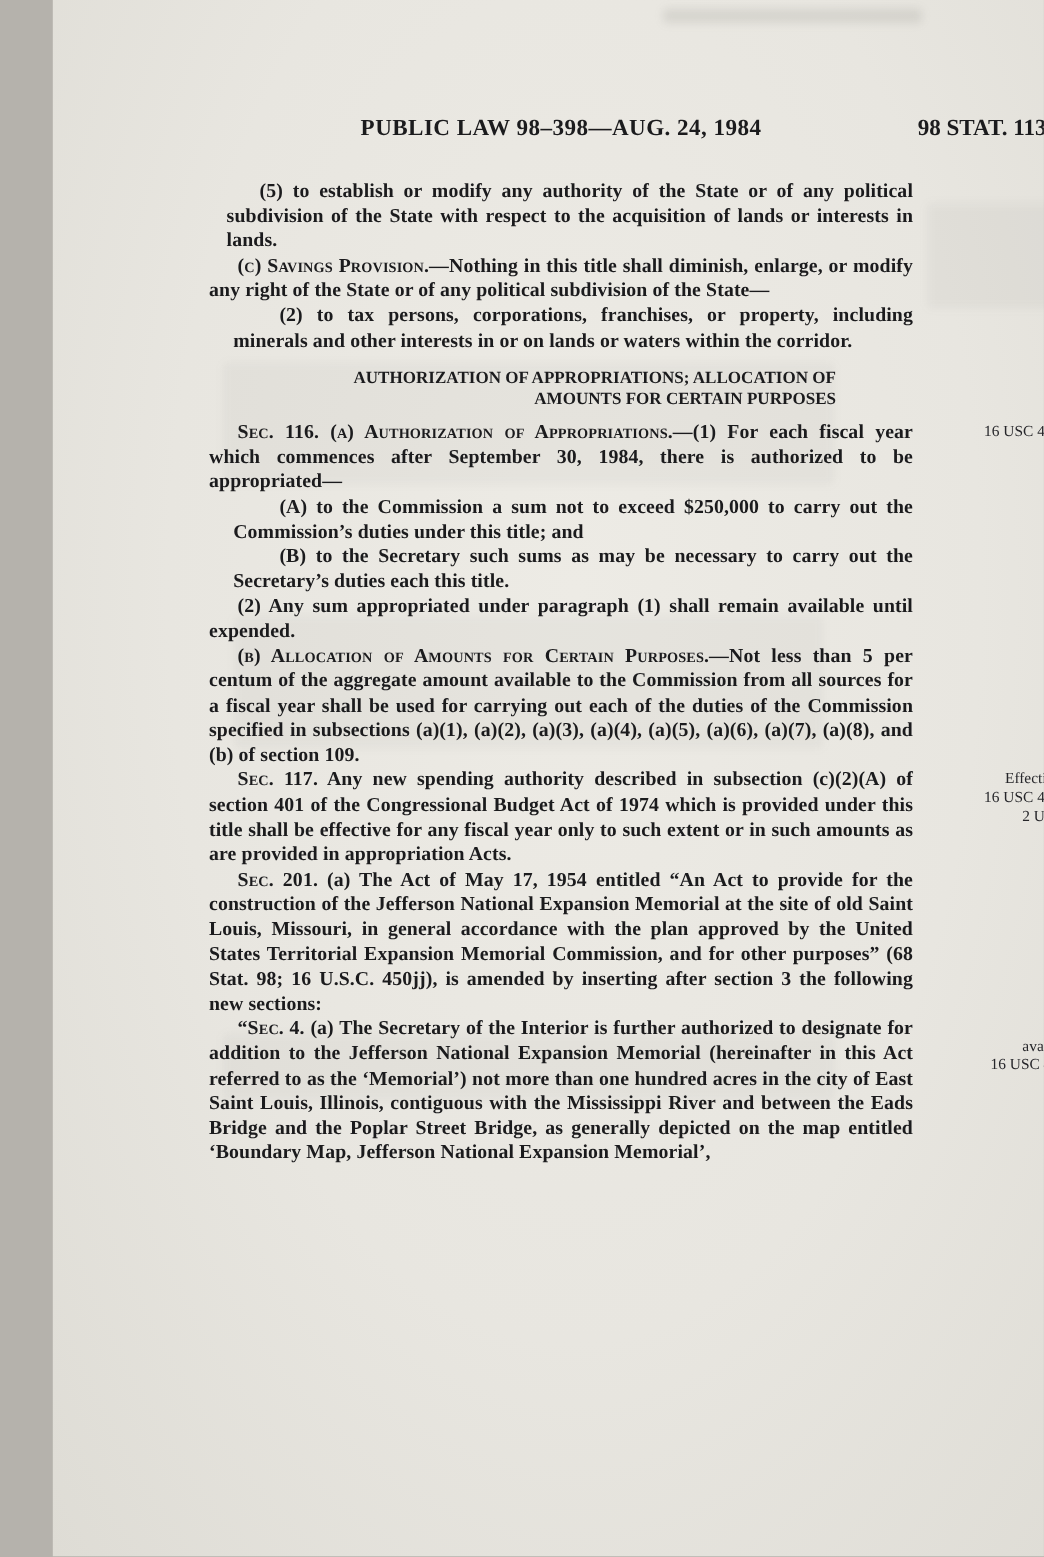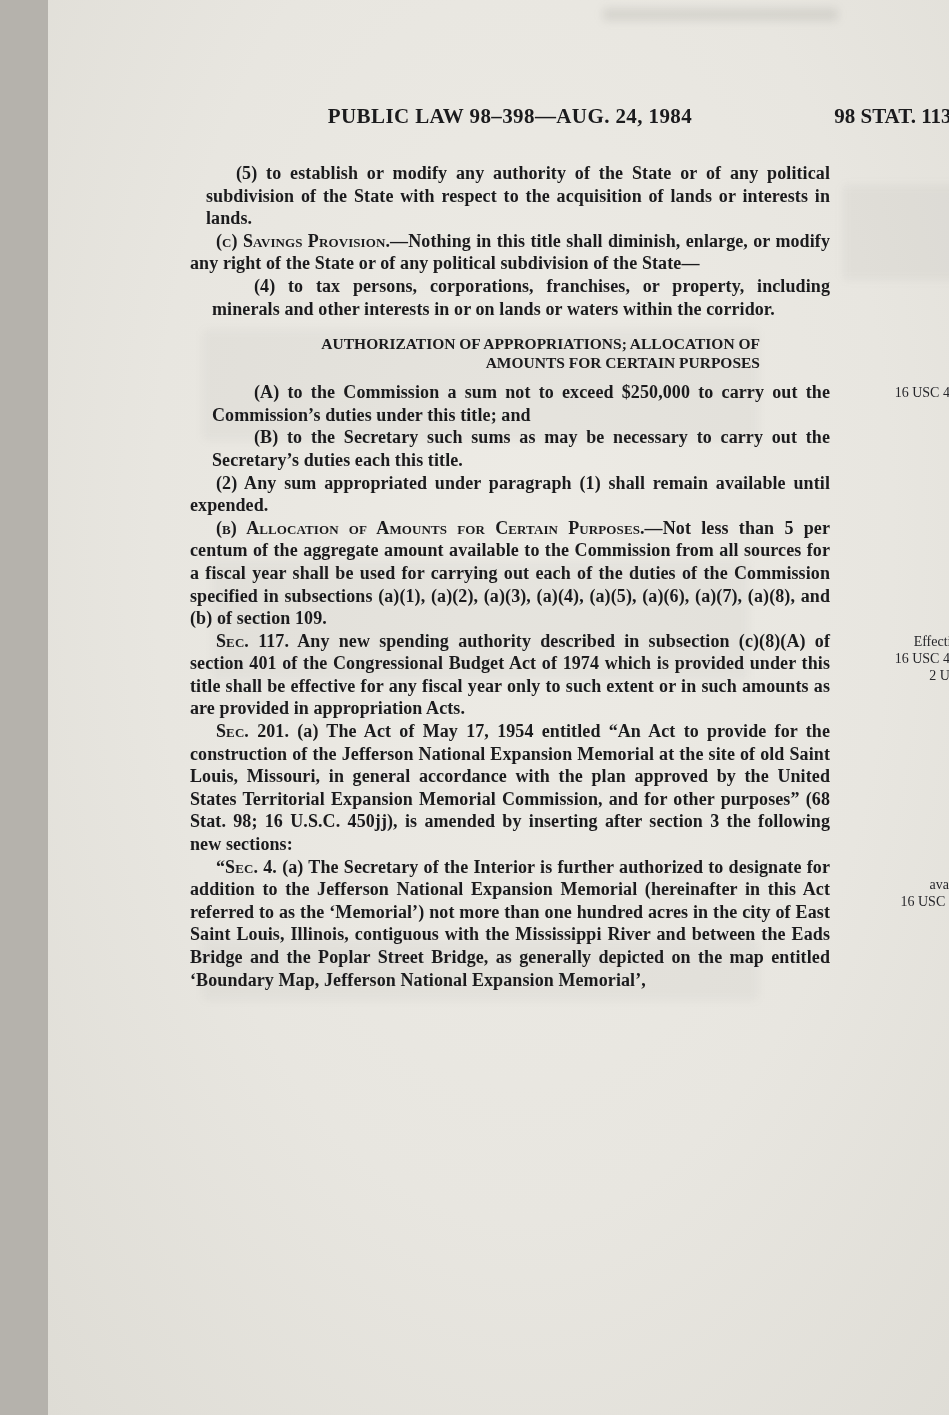--- a/index.html
+++ b/index.html
@@ -88,28 +88,29 @@
     <div class="row">
       <div class="para i1"><span class="sc"></span><span>(5) to establish or modify any authority of the State or of any political subdivision of the State with respect to the acquisition of lands or interests in lands.</span></div>
     </div>
 
     <div class="row">
       <div class="para flush"><span class="sc">(c) Savings Provision.—</span><span>Nothing in this title shall diminish, enlarge, or modify any right of the State or of any political subdivision of the State—</span></div>
     </div>
 
 
     <div class="row">
-      <div class="para i2"><span class="sc"></span><span>(4) to tax persons, corporations, franchises, or property, including minerals and other interests in or on lands or waters within the corridor.</span></div>
+      <div class="para i2"><span class="sc"></span><span>(2) to tax persons, corporations, franchises, or property, including minerals and other interests in or on lands or waters within the corridor.</span></div>
     </div>
 
     <div class="row">
       <div class="heading">AUTHORIZATION OF APPROPRIATIONS; ALLOCATION OF AMOUNTS FOR CERTAIN PURPOSES</div>
     </div>
 
     <div class="row">
+      <div class="para flush"><span class="sc">Sec. 116. (a) Authorization of Appropriations.—</span><span>(1) For each fiscal year which commences after September 30, 1984, there is authorized to be appropriated—</span></div>
       <div class="note">16 USC 461 note.</div>
     </div>
 
     <div class="row">
       <div class="para i2"><span class="sc"></span><span>(A) to the Commission a sum not to exceed $250,000 to carry out the Commission’s duties under this title; and</span></div>
     </div>
 
     <div class="row">
       <div class="para i2"><span class="sc"></span><span>(B) to the Secretary such sums as may be necessary to carry out the Secretary’s duties each this title.</span></div>
     </div>
@@ -117,21 +118,21 @@
     <div class="row">
       <div class="para flush"><span class="sc"></span><span>(2) Any sum appropriated under paragraph (1) shall remain available until expended.</span></div>
     </div>
 
     <div class="row">
       <div class="para flush"><span class="sc">(b) Allocation of Amounts for Certain Purposes.—</span><span>Not less than 5 per centum of the aggregate amount available to the Commission from all sources for a fiscal year shall be used for carrying out each of the duties of the Commission specified in subsections (a)(1), (a)(2), (a)(3), (a)(4), (a)(5), (a)(6), (a)(7), (a)(8), and (b) of section 109.</span></div>
     </div>
 
 
     <div class="row">
-      <div class="para flush"><span class="sc">Sec. 117.</span><span> Any new spending authority described in subsection (c)(8)(A) of section 401 of the Congressional Budget Act of 1974 which is provided under this title shall be effective for any fiscal year only to such extent or in such amounts as are provided in appropriation Acts.</span></div>
+      <div class="para flush"><span class="sc">Sec. 117.</span><span> Any new spending authority described in subsection (c)(2)(A) of section 401 of the Congressional Budget Act of 1974 which is provided under this title shall be effective for any fiscal year only to such extent or in such amounts as are provided in appropriation Acts.</span></div>
       <div class="note">Effective date.
 16 USC 461 note.
 2 USC 651.</div>
     </div>
 
 
     <div class="row">
       <div class="para flush"><span class="sc">Sec. 201.</span><span> (a) The Act of May 17, 1954 entitled “An Act to provide for the construction of the Jefferson National Expansion Memorial at the site of old Saint Louis, Missouri, in general accordance with the plan approved by the United States Territorial Expansion Memorial Commission, and for other purposes” (68 Stat. 98; 16 U.S.C. 450jj), is amended by inserting after section 3 the following new sections:</span></div>
     </div>
 

